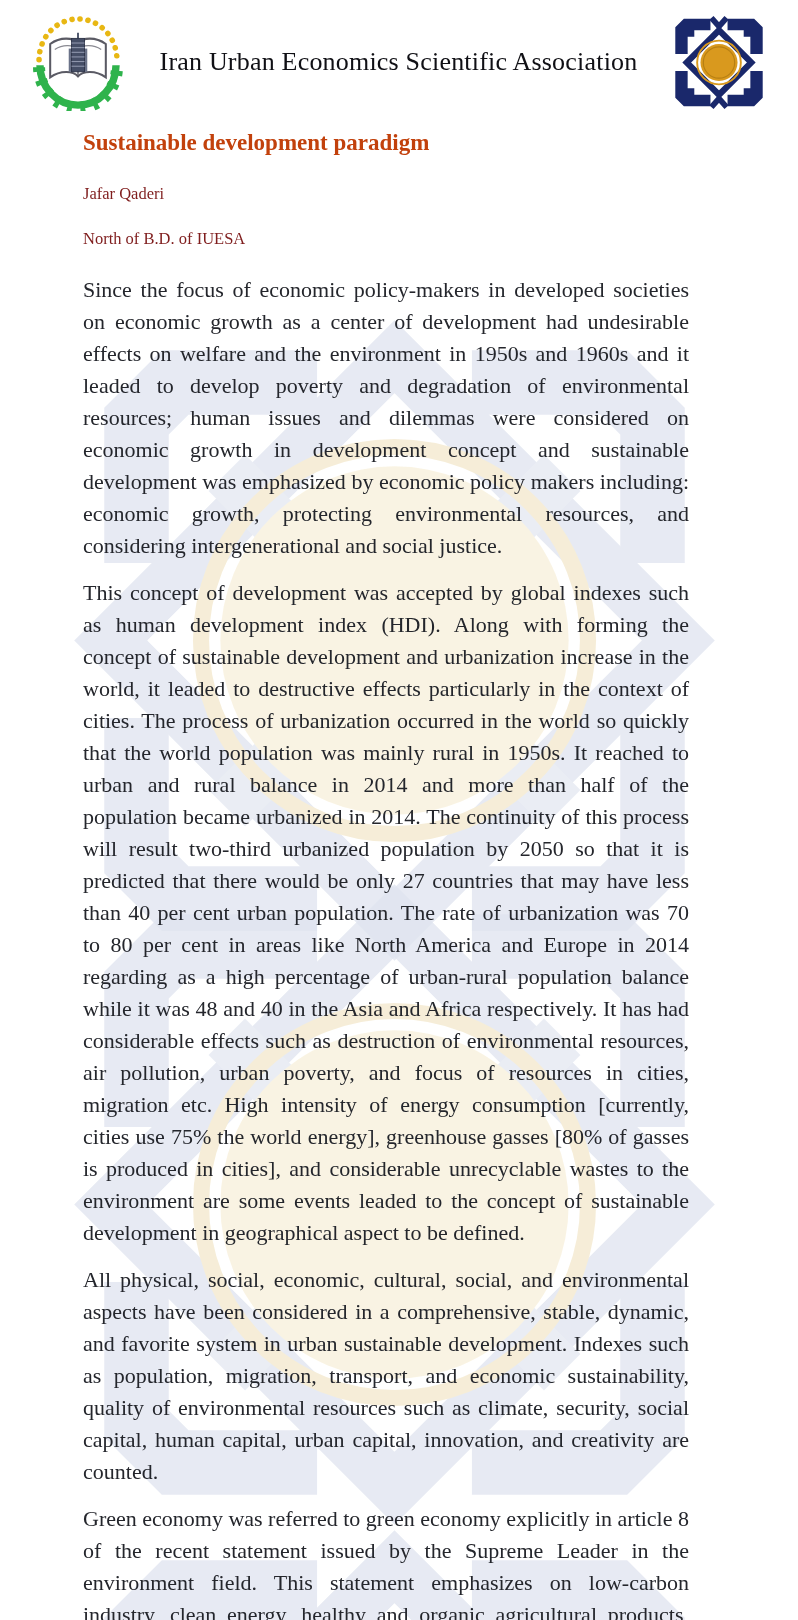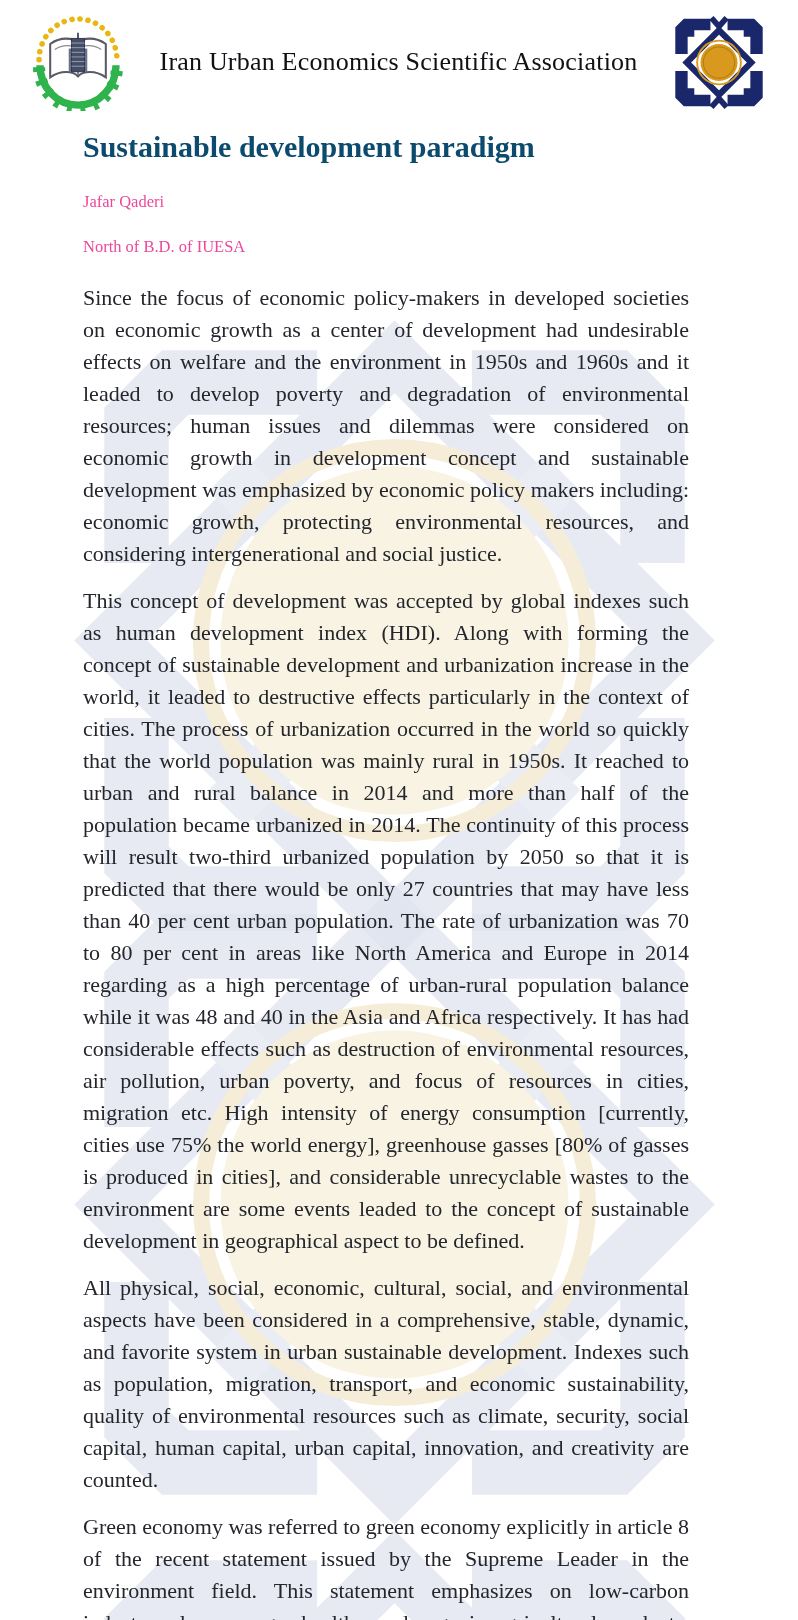--- a/index.html
+++ b/index.html
@@ -52,29 +52,29 @@
   }
   .logo { flex: 0 0 auto; }
   
   .article {
     position: relative;
     z-index: 1;
     margin: 0 83px 0 83px;
     width: 606px;
   }
   .article-title {
-    font-size: 30px;
+    font-size: 23px;
     font-weight: 700;
     margin: 14px 0 28px 0;
-    color: #0c4a6e;
+    color: #c2410c;
   }
   .byline {
     font-size: 16.5px;
     margin: 0 0 25px 0;
-    color: #ec4899;
+    color: #7f1d1d;
   }
   .body-par {
     font-size: 22px;
     line-height: 32px;
     text-align: justify;
     text-justify: inter-word;
     margin: 0 0 15px 0;
   }
   .source-line {
     font-size: 17px;

